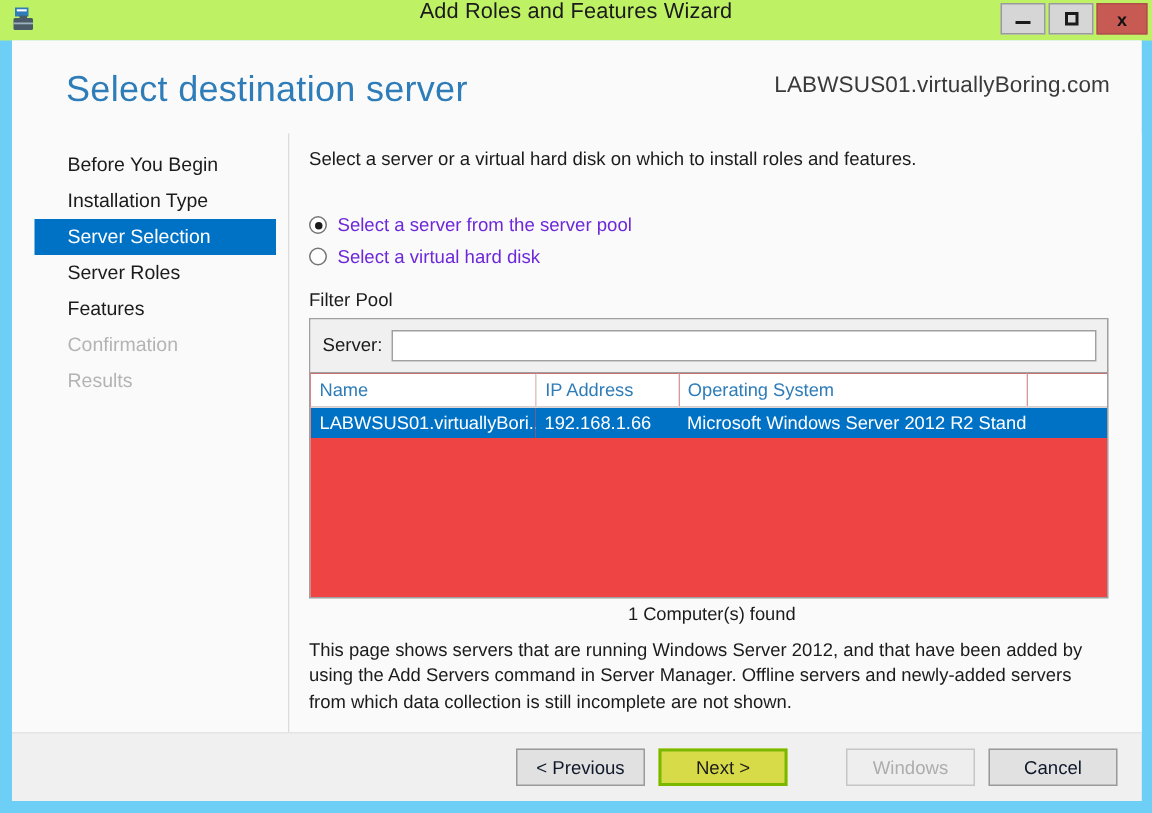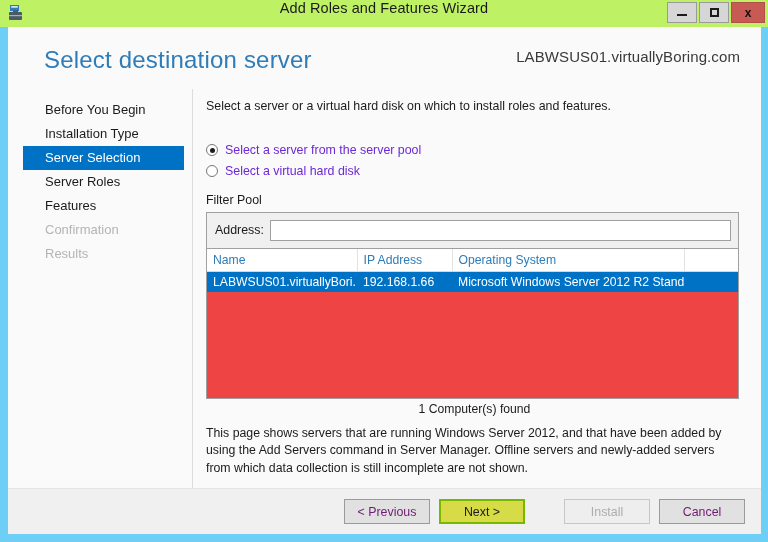--- a/index.html
+++ b/index.html
@@ -293,21 +293,21 @@
     justify-content: flex-end;
     padding-right: 16px;
     gap: 9px;
   }
   .btn {
     min-width: 86px;
     height: 25px;
     border: 1px solid #9a9a9a;
     background: #e1e1e1;
     font-size: 12.4px;
-    color: #701a75;
+    color: #0f172a;
     font-family: "Liberation Sans", sans-serif;
     display: flex;
     align-items: center;
     justify-content: center;
     cursor: default;
   }
   .btn.disabled {
     color: #adadad;
     background: #eeeeee;
     border-color: #c6c6c6;
@@ -377,21 +377,21 @@
         </div>
         <div class="radio-row">
           <span class="radio"></span>
           <span>Select a virtual hard disk</span>
         </div>
 
         <div class="section-title">Filter Pool</div>
 
         <div class="pool-panel">
           <div class="filter-row">
-            <span class="filter-label">Address:</span>
+            <span class="filter-label">Server:</span>
             <input class="filter-input" type="text" value="" style="">
           </div>
 
           <div class="table-wrap">
             <table class="pool">
               <colgroup>
                 <col style="width:150px">
                 <col style="width:95px">
                 <col style="width:232px">
                 <col style="width:54px">
@@ -418,18 +418,18 @@
 
         <div class="found-text">1 Computer(s) found</div>
         <div class="note-text">This page shows servers that are running Windows Server 2012, and that have been added by using the Add Servers command in Server Manager. Offline servers and newly-added servers from which data collection is still incomplete are not shown.</div>
       </div>
     </div>
 
     <div class="footer">
       <div class="btn">&lt; Previous</div>
       <div class="btn highlight">Next &gt;</div>
       <div class="btn-gap"></div>
-      <div class="btn disabled">Install</div>
+      <div class="btn disabled">Windows</div>
       <div class="btn">Cancel</div>
     </div>
 
   </div>
 </div>
 
 </body></html>

